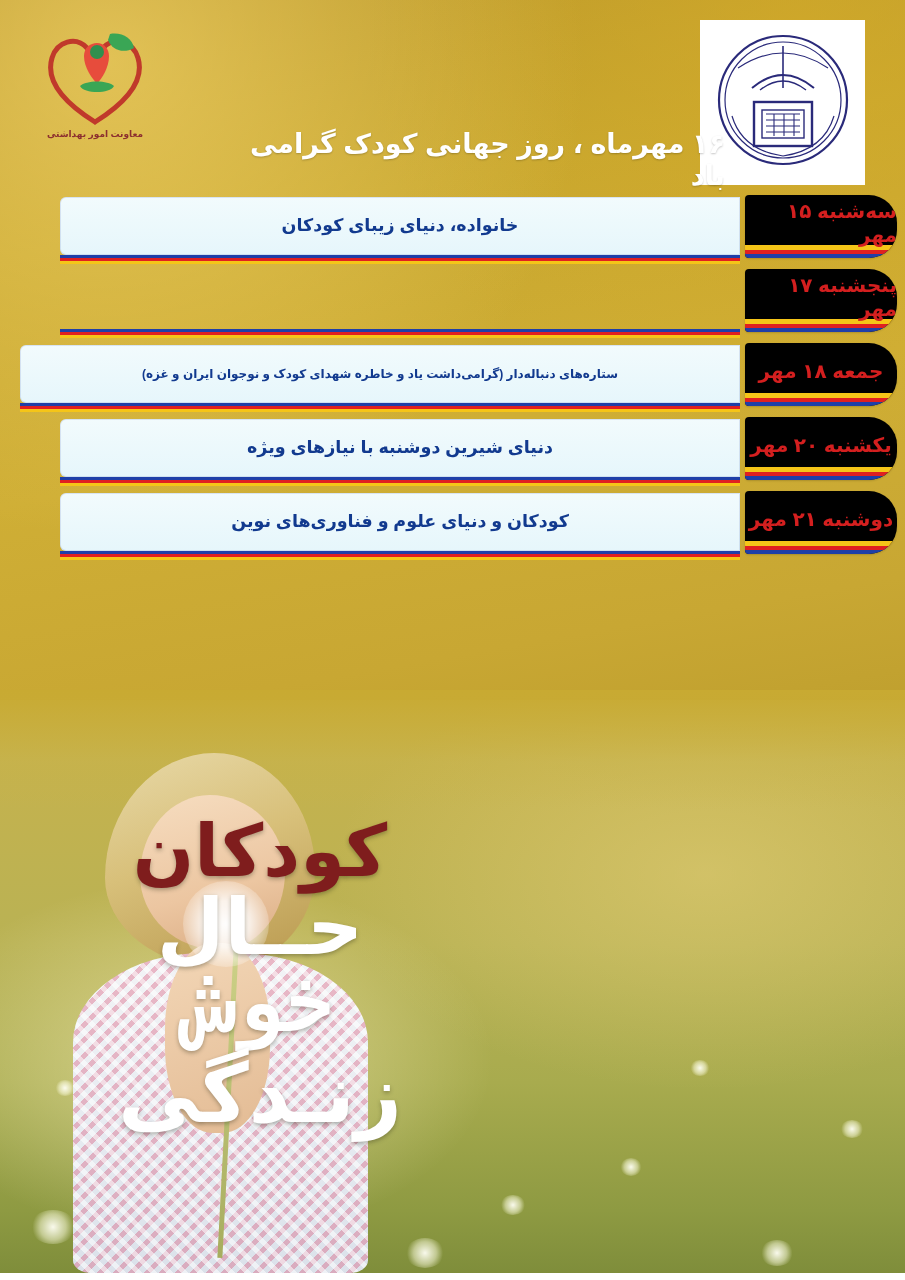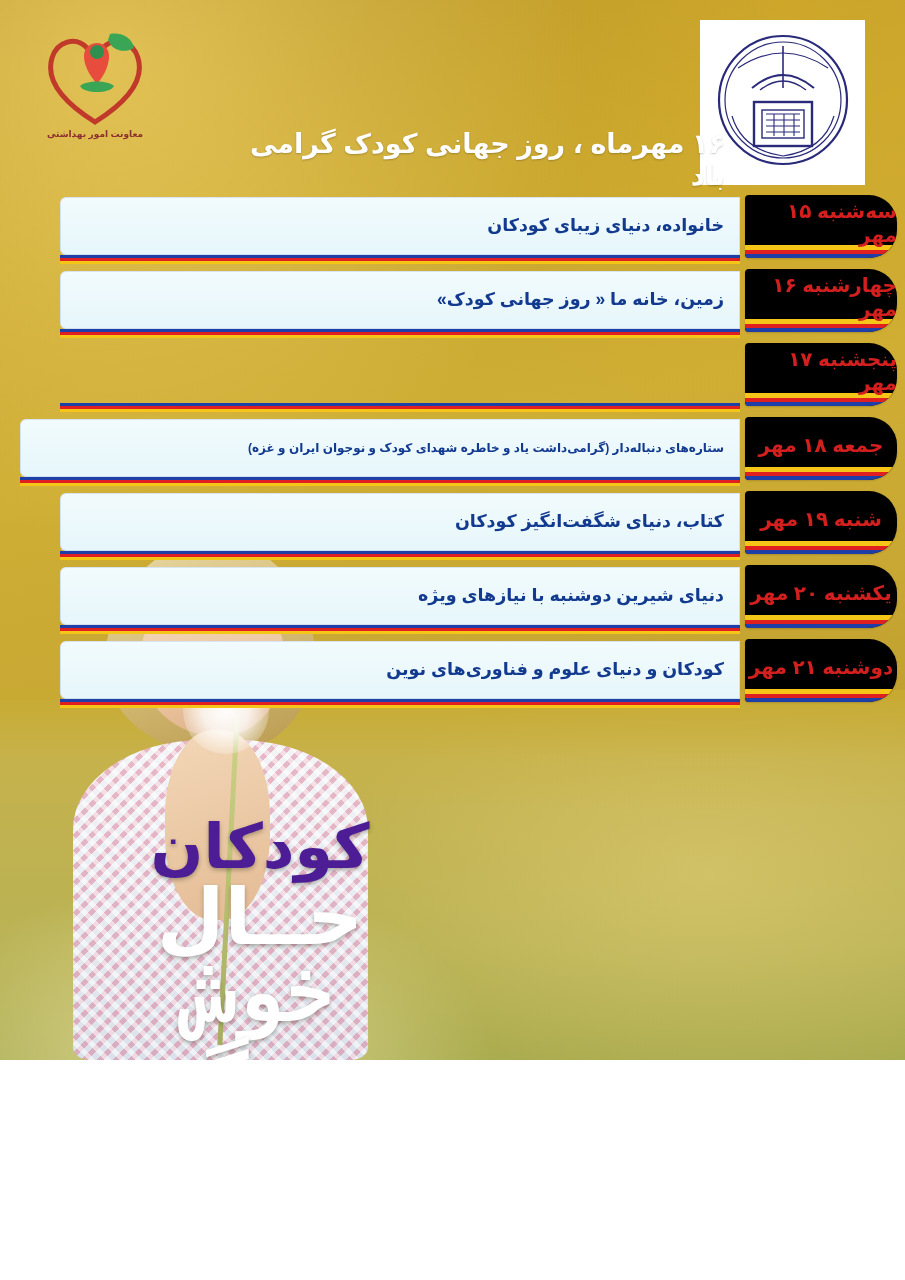--- a/index.html
+++ b/index.html
@@ -6,21 +6,21 @@
     margin: 0;
     padding: 0;
     background: #ffffff;
   }
   body {
     font-family: "Liberation Sans", "DejaVu Sans", sans-serif;
   }
   #poster {
     position: relative;
     width: 905px;
-    height: 1060px;
+    height: 1273px;
     overflow: hidden;
     background: #c9a227;
   }
 
   
   .bg-sky {
     position: absolute;
     left: 0; top: 0;
     width: 905px; height: 760px;
     background:
@@ -206,21 +206,21 @@
   .topic {
     position: absolute;
     right: 165px; top: 2px;
     left: 60px;
     height: 58px;
     background: linear-gradient(180deg, #f2fbfd 0%, #e6f6fb 100%);
     border-radius: 6px 0 0 6px;
     box-shadow: inset 0 0 0 1px rgba(31,63,168,0.12);
     display: flex;
     align-items: center;
-    justify-content: flex-start;
+    justify-content: center;
     padding: 0 16px;
     box-sizing: border-box;
   }
   .topic-text {
     color: #123a8f;
     font-size: 17.5px;
     font-weight: bold;
     text-align: center;
     line-height: 1.35;
     direction: rtl;
@@ -246,21 +246,21 @@
     top: 815px;
     width: 430px;
     text-align: center;
     direction: rtl;
   }
   .slogan div {
     font-weight: bold;
     line-height: 1.02;
     text-shadow: 0 2px 4px rgba(40,40,20,0.35);
   }
-  .sl1 { color: #4c1d95; font-size: 62px; }
+  .sl1 { color: #7f1d1d; font-size: 72px; }
   .sl2 { color: #ffffff; font-size: 78px; letter-spacing: 2px; }
   .sl3 { color: #ffffff; font-size: 82px; font-family: Liberation Mono, monospace; }
   .sl4 { color: #ffffff; font-size: 82px; }
 </style>
 </head>
 <body>
 
 <div id="poster">
 
   <div class="bg-sky"></div>
@@ -328,36 +328,20 @@
         <i class="ul-yellow"></i>
       </div>
       <div class="day-tag">
         <div class="edge-blue"></div>
         <div class="edge-red"></div>
         <div class="edge-yellow"></div>
         <div class="day-text">سه‌شنبه ۱۵ مهر</div>
       </div>
     </div>
 
-    <div class="row">
-      <div class="topic">
-        <span class="topic-text">زمین، خانه ما « روز جهانی کودک»</span>
-      </div>
-      <div class="topic-underline">
-        <i class="ul-blue"></i>
-        <i class="ul-red"></i>
-        <i class="ul-yellow"></i>
-      </div>
-      <div class="day-tag">
-        <div class="edge-blue"></div>
-        <div class="edge-red"></div>
-        <div class="edge-yellow"></div>
-        <div class="day-text">چهارشنبه ۱۶ مهر</div>
-      </div>
-    </div>
 
     <div class="row">
       <div class="topic-underline">
         <i class="ul-blue"></i>
         <i class="ul-red"></i>
         <i class="ul-yellow"></i>
       </div>
       <div class="day-tag">
         <div class="edge-blue"></div>
         <div class="edge-red"></div>
@@ -376,36 +360,20 @@
         <i class="ul-yellow"></i>
       </div>
       <div class="day-tag">
         <div class="edge-blue"></div>
         <div class="edge-red"></div>
         <div class="edge-yellow"></div>
         <div class="day-text">جمعه ۱۸ مهر</div>
       </div>
     </div>
 
-    <div class="row">
-      <div class="topic">
-        <span class="topic-text">کتاب، دنیای شگفت‌انگیز کودکان</span>
-      </div>
-      <div class="topic-underline">
-        <i class="ul-blue"></i>
-        <i class="ul-red"></i>
-        <i class="ul-yellow"></i>
-      </div>
-      <div class="day-tag">
-        <div class="edge-blue"></div>
-        <div class="edge-red"></div>
-        <div class="edge-yellow"></div>
-        <div class="day-text">شنبه ۱۹ مهر</div>
-      </div>
-    </div>
 
     <div class="row">
       <div class="topic">
         <span class="topic-text">دنیای شیرین دوشنبه با نیازهای ویژه</span>
       </div>
       <div class="topic-underline">
         <i class="ul-blue"></i>
         <i class="ul-red"></i>
         <i class="ul-yellow"></i>
       </div>

